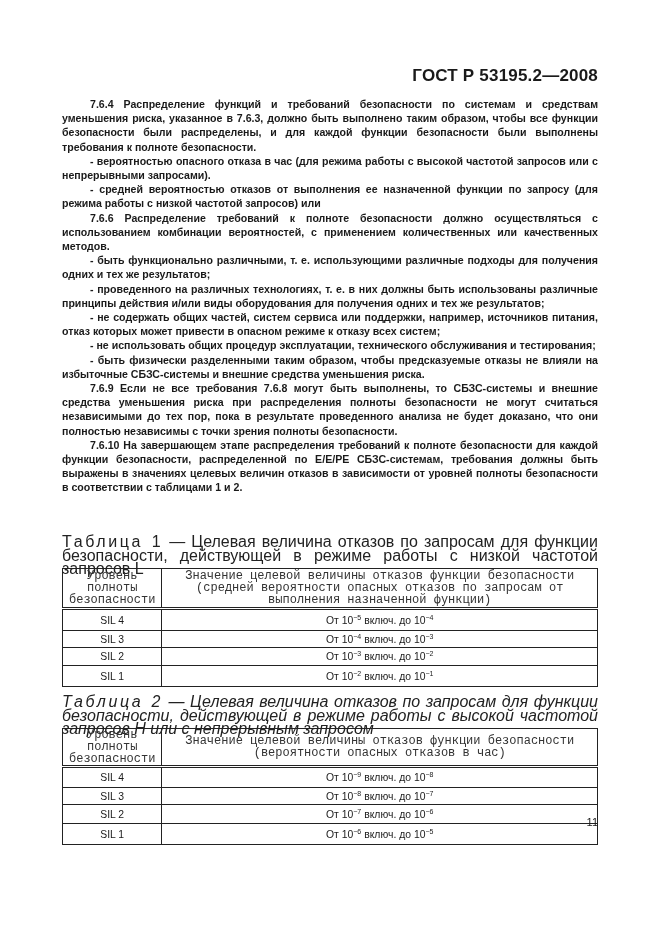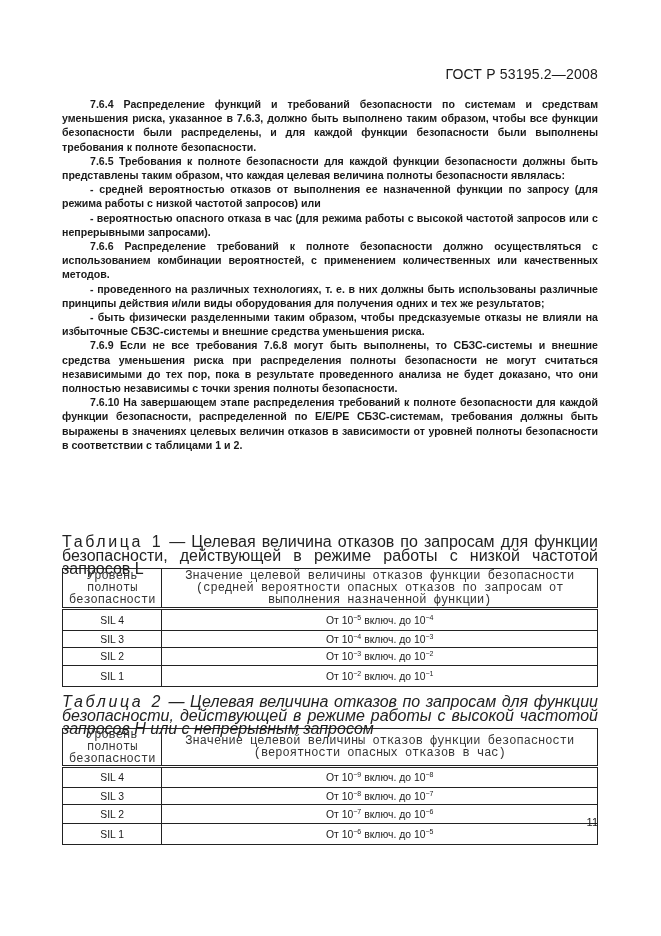--- a/index.html
+++ b/index.html
@@ -2,21 +2,21 @@
 <html><head>
 <meta charset="utf-8">
 <style>
   html, body { margin: 0; padding: 0; background: #ffffff; }
   body {
     width: 661px; height: 936px; position: relative; overflow: hidden;
     font-family: "Liberation Sans", sans-serif; color: #1a1a1a;
   }
   .header {
     position: absolute; top: 66px; right: 63px;
-    font-size: 14px; font-weight: normal; letter-spacing: 0.2px;
+    font-size: 17px; font-weight: bold; letter-spacing: 0.2px;
   }
   .body-text {
     position: absolute; left: 62px; top: 97px; width: 536px;
     font-size: 10.6px; line-height: 14.2px; text-align: justify; font-weight: bold;
   }
   .body-text p { margin: 0; text-indent: 28px; }
   .caption {
     position: absolute; left: 62px; width: 536px;
     font-size: 16px; line-height: 13.5px; text-align: justify; color: #222;
   }
@@ -39,25 +39,27 @@
     position: absolute; right: 63px; top: 816px; font-size: 11px;
   }
 </style>
 </head>
 <body>
 
 <div class="header">ГОСТ Р 53195.2—2008</div>
 
 <div class="body-text">
   <p>7.6.4 Распределение функций и требований безопасности по системам и средствам уменьшения риска, указанное в 7.6.3, должно быть выполнено таким образом, чтобы все функции безопасности были распределены, и для каждой функции безопасности были выполнены требования к полноте безопасности.</p>
-  <p>7.6.5 Требования к полноте безопасности для каждой функции безопасности должны быть представлены таким образом, что каждая целевая величина  полноты безопасности являлась:</p>
+  <p>- вероятностью опасного отказа в час (для режима работы с высокой частотой запросов или с непрерывными запросами).</p>
   <p>- средней вероятностью отказов от выполнения ее назначенной функции по запросу (для режима работы с низкой частотой запросов) или</p>
-  <p>- вероятностью опасного отказа в час (для режима работы с высокой частотой запросов или с непрерывными запросами).</p>
   <p>7.6.6 Распределение требований к полноте безопасности должно осуществляться с использованием комбинации вероятностей, с применением количественных или качественных методов.</p>
+  <p>- быть функционально различными, т. е. использующими различные подходы для получения одних и тех же результатов;</p>
   <p>- проведенного на различных технологиях, т. е. в них должны быть использованы различные принципы действия и/или виды оборудования для получения одних и тех же результатов;</p>
+  <p>- не содержать общих частей, систем сервиса или поддержки, например, источников питания, отказ которых может привести в опасном режиме к отказу всех систем;</p>
+  <p>- не использовать общих процедур эксплуатации, технического обслуживания и тестирования;</p>
   <p>- быть физически разделенными таким образом, чтобы предсказуемые отказы не влияли на избыточные СБЗС-системы и внешние средства уменьшения риска.</p>
   <p>7.6.9 Если не все требования 7.6.8 могут быть выполнены, то СБЗС-системы и внешние средства уменьшения риска при распределения полноты безопасности не могут считаться независимыми до тех пор, пока в результате проведенного анализа не будет доказано, что они полностью независимы с точки зрения полноты безопасности.</p>
   <p>7.6.10 На завершающем этапе распределения требований к полноте безопасности для каждой функции безопасности, распределенной по  Е/Е/РЕ СБЗС-системам, требования должны быть выражены в значениях целевых величин отказов в зависимости от уровней полноты безопасности в соответствии с таблицами 1 и 2.</p>
 </div>
 
 <div class="caption" style="top:535px;">
   <span class="label">Таблица 1</span><span> — Целевая величина отказов по запросам для функции безопасности, действующей в режиме работы с низкой частотой запросов L</span>
 </div>
 
 <table class="gost" style="top:568px;">

